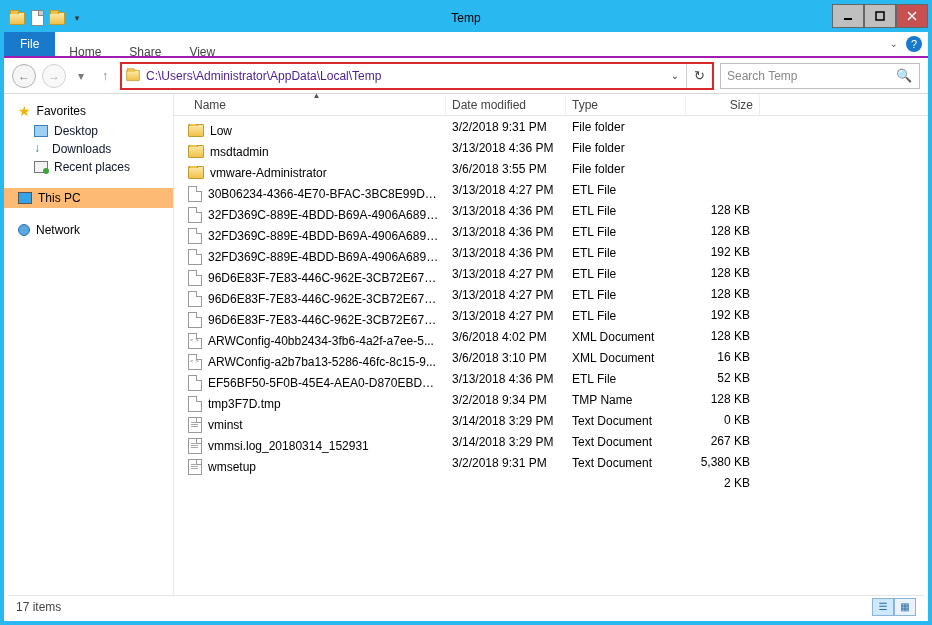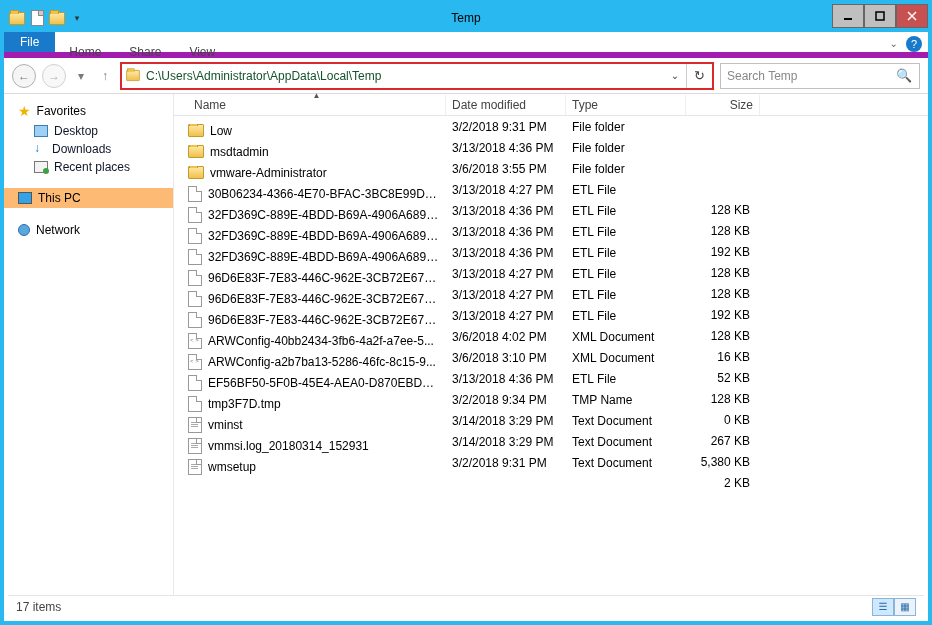--- a/index.html
+++ b/index.html
@@ -13,33 +13,33 @@
   .winbtn { width: 32px; height: 24px; background: #bfbfbf; border: 1px solid #666; display: flex; align-items: center; justify-content: center; font-size: 12px; color:#000; }
   .winbtn.close { background: #c75050; color:#fff; }
   
   .qat-icon { width:18px; height:18px; display:flex; align-items:center; justify-content:center; }
   .folder-ico { width:16px; height:13px; background: linear-gradient(#ffe9a6,#f0c14b); border:1px solid #c29b2e; border-radius:1px; position:relative; }
   .folder-ico::before { content:""; position:absolute; top:-3px; left:0; width:7px; height:3px; background:#f0c14b; border:1px solid #c29b2e; border-bottom:none; border-radius:1px 1px 0 0;}
   .file-ico { width:13px; height:16px; background:#fff; border:1px solid #888; position:relative; }
   .file-ico::after { content:""; position:absolute; top:0; right:0; width:4px; height:4px; background:#ccc; border-left:1px solid #888; border-bottom:1px solid #888; }
 
   
-  .ribbon { height: 26px; border-bottom: 6px solid #a21caf; display: flex; align-items:stretch; background:#fff; position:relative; }
+  .ribbon { height: 26px; border-bottom: 2px solid #a21caf; display: flex; align-items:stretch; background:#fff; position:relative; }
   .ribbon .file-tab { background:#1979ca; color:#fff; padding: 4px 16px; font-size:12px; display:flex; align-items:center; }
   .ribbon .tab { padding: 20px 14px; font-size:12px; color:#444; display:flex; align-items:center; }
   .ribbon .help { position:absolute; right:6px; top:4px; width:16px; height:16px; border-radius:50%; background:#1979ca; color:#fff; font-size:11px; display:flex; align-items:center; justify-content:center; }
   .ribbon .collapse { position:absolute; right:30px; top:6px; font-size:10px; color:#666; }
 
   
   .navrow { height: 36px; display:flex; align-items:center; padding: 0 8px; gap:6px; border-bottom:1px solid #dadada; background:#fff;}
   .navbtn { width:24px; height:24px; border:1px solid #b0b0b0; border-radius:50%; display:flex; align-items:center; justify-content:center; color:#7a7a7a; font-size:12px; background:#f5f5f5;}
   .navbtn.sq { border-radius:0; border:none; background:none; width:18px; }
   .addr-wrap { flex:1; border:2px solid #d9292c; display:flex; align-items:center; height:28px; }
   .addr-icon { width:22px; display:flex; align-items:center; justify-content:center; }
-  .addr-path { flex:1; font-size:12px; color:#14532d; padding-left:2px; }
+  .addr-path { flex:1; font-size:12px; color:#4c1d95; padding-left:2px; }
   .addr-drop { width:22px; text-align:center; color:#444; font-size:10px; }
   .addr-refresh { width:26px; text-align:center; color:#444; font-size:13px; border-left:1px solid #ccc; height:100%; display:flex;align-items:center;justify-content:center;}
   .searchbox { width:200px; height:26px; border:1px solid #c0c0c0; display:flex; align-items:center; padding:0 6px; font-size:12px; color:#888; justify-content:space-between; }
   .searchbox .mag { color:#555; font-size:13px; }
 
   
   .main { display:flex; height: calc(625px - 8px - 28px - 26px - 36px - 22px); }
   .sidebar { width:170px; border-right:1px solid #e8e8e8; padding:6px 0; background:#fff; overflow:hidden;}
   .side-sec { margin-bottom:12px; }
   .side-head { display:flex; align-items:center; gap:6px; padding:3px 6px 3px 14px; font-size:12px; color:#000;}

